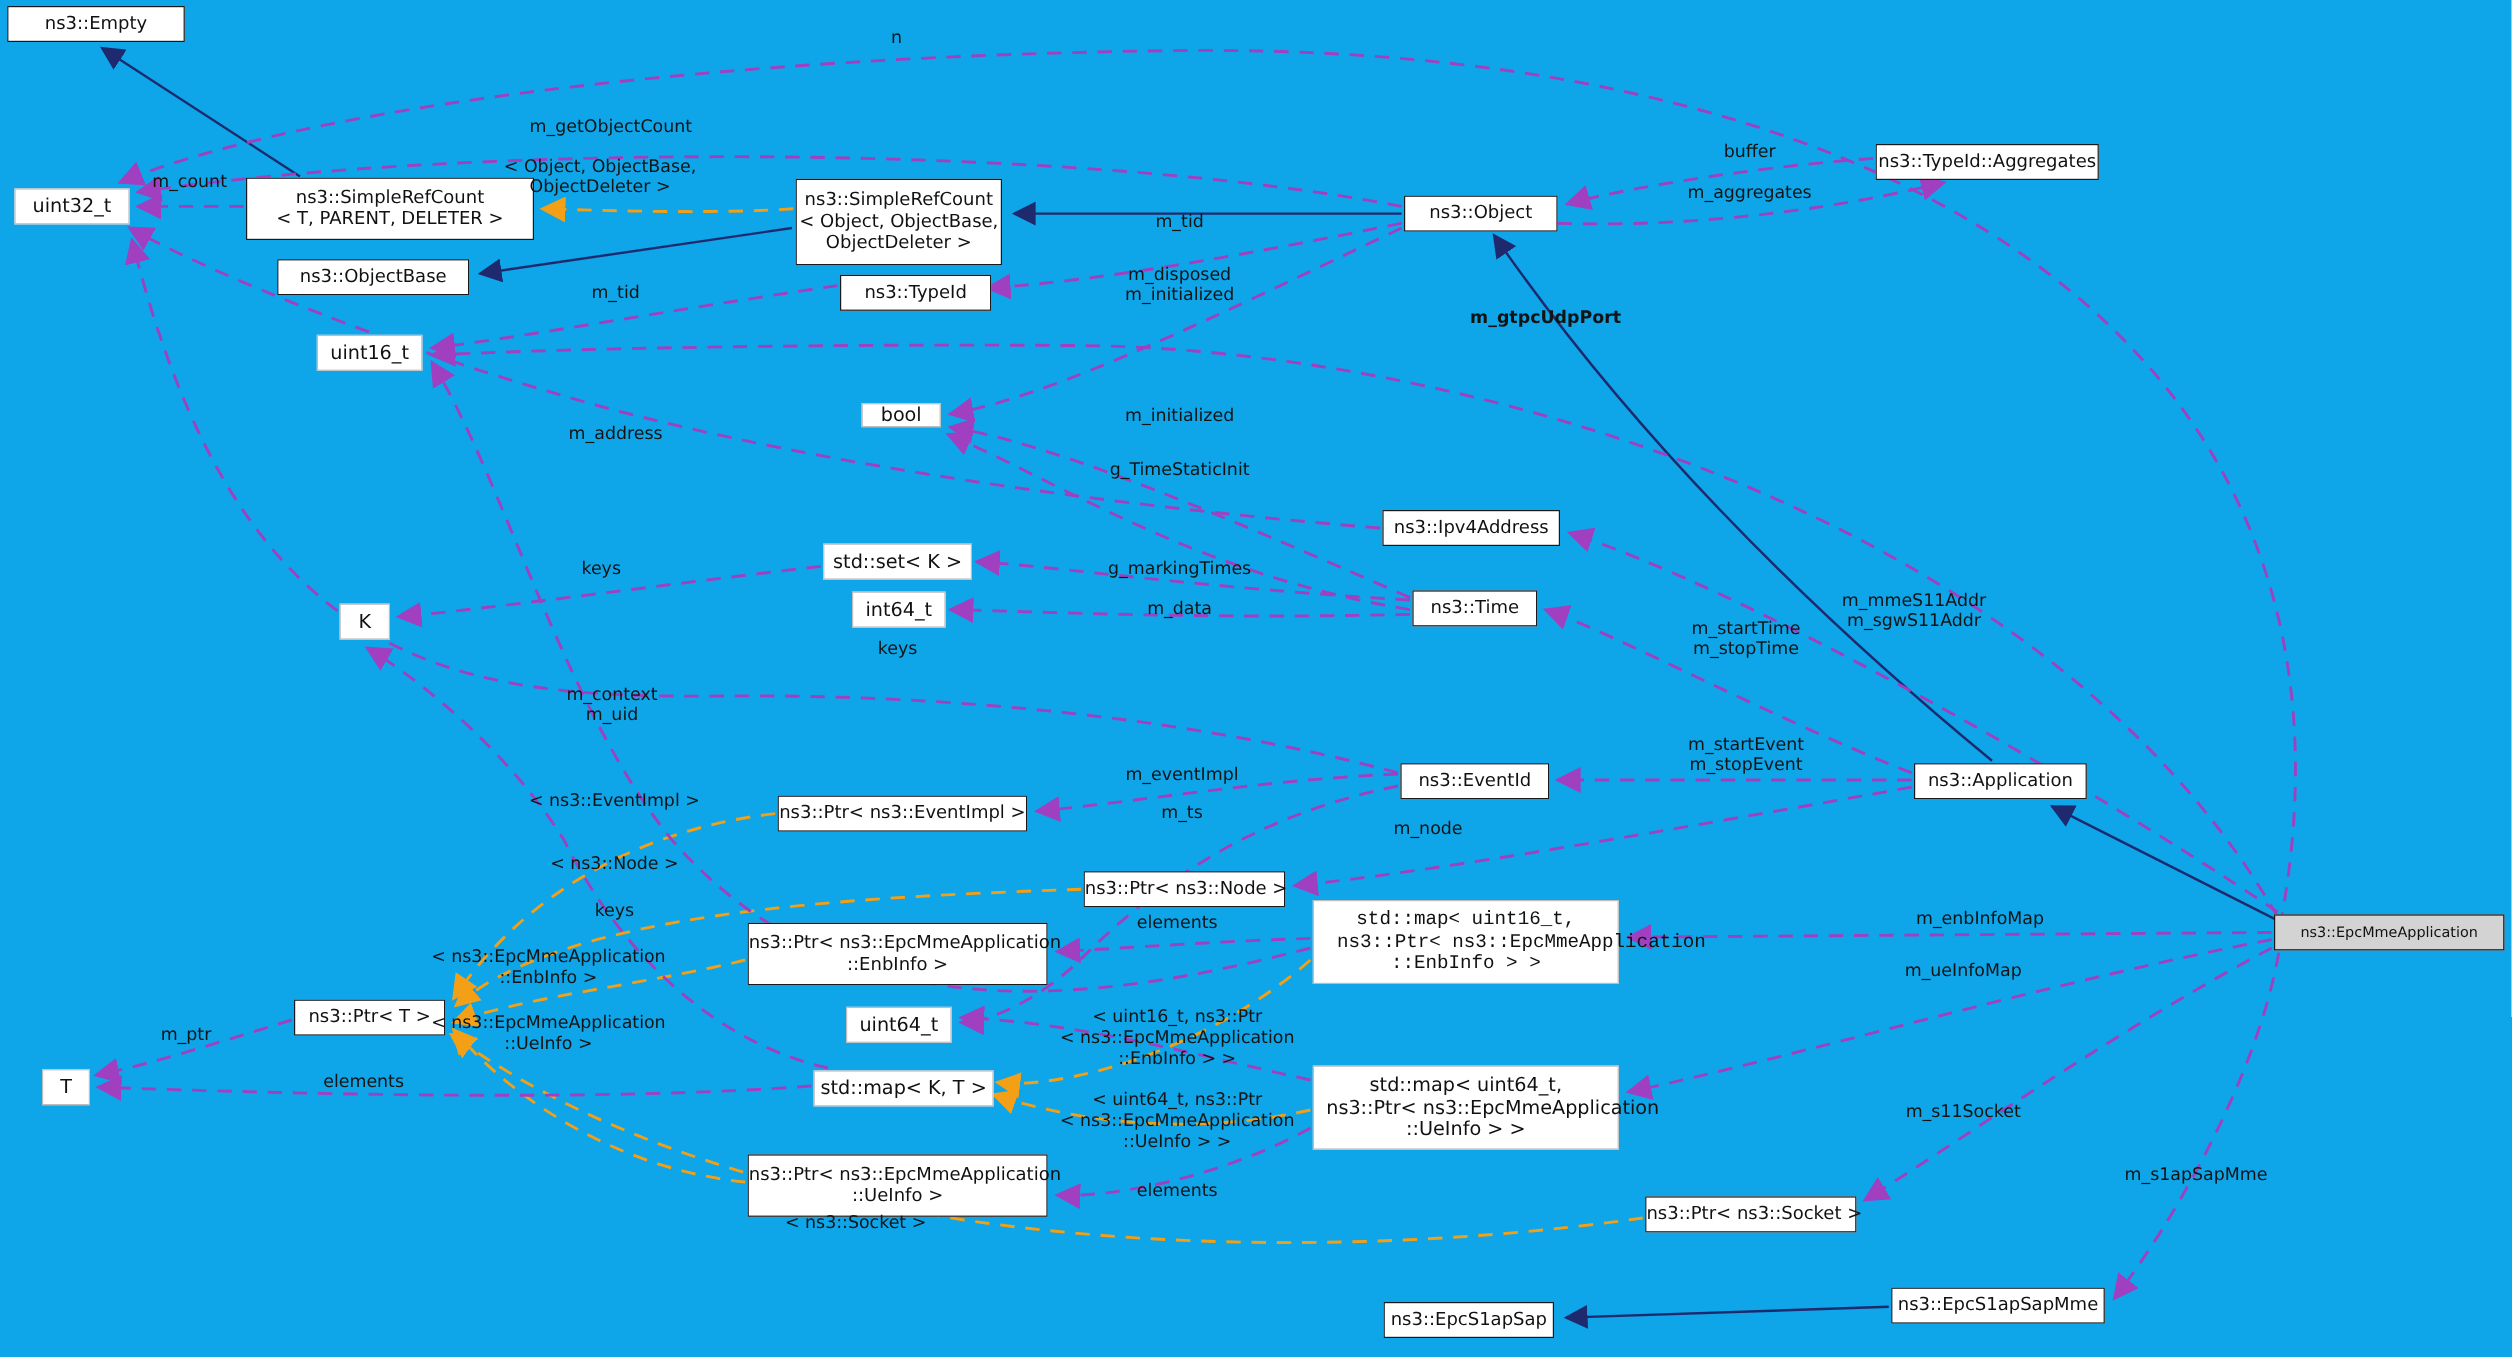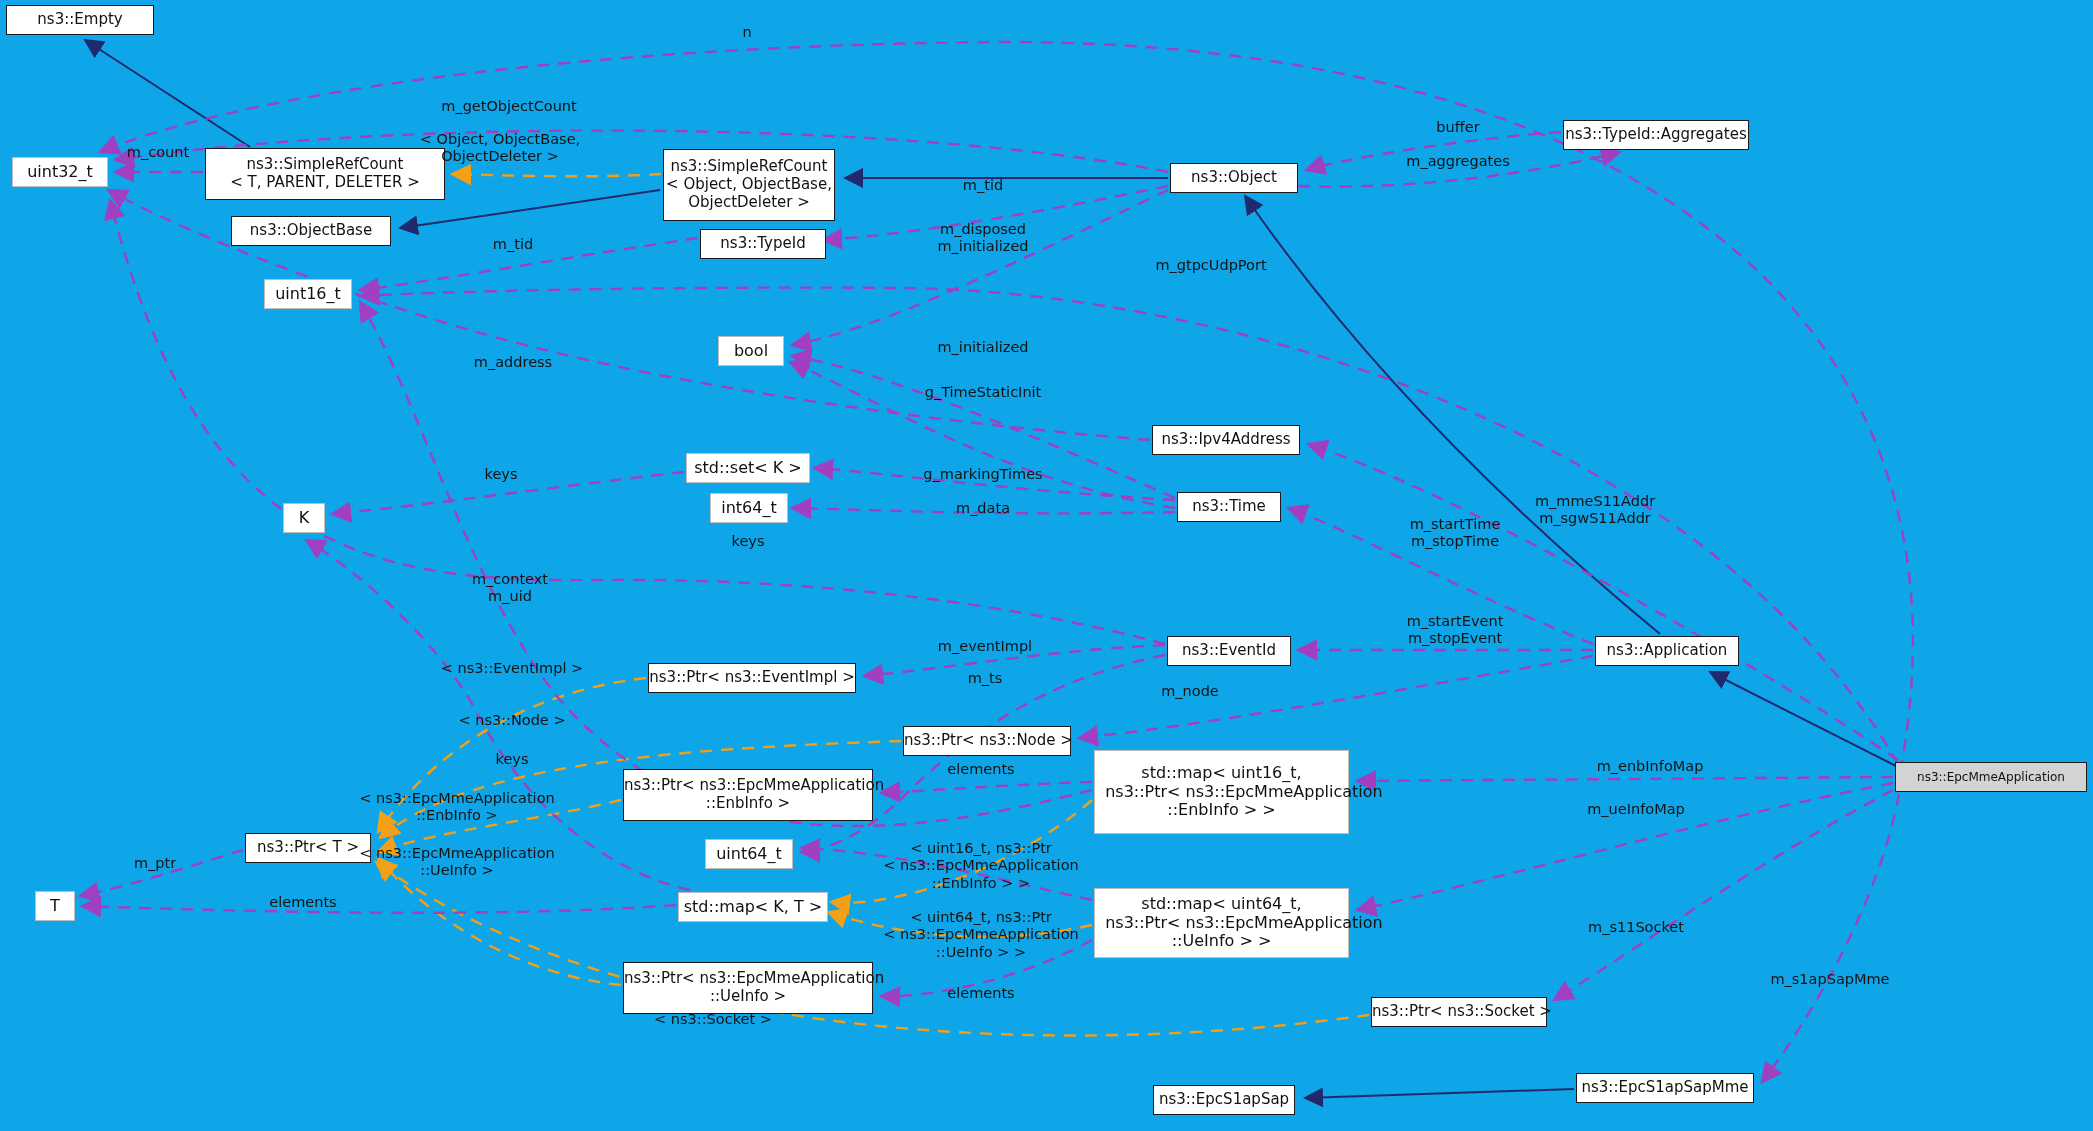--- a/index.html
+++ b/index.html
@@ -135,33 +135,33 @@
   <div class="node n-class" style="left:205px;top:148px;width:240px;height:52px;"><span class="lbl">ns3::SimpleRefCount
 &lt; T, PARENT, DELETER &gt;</span></div>
   <div class="node n-class" style="left:231px;top:216px;width:160px;height:30px;"><span class="lbl">ns3::ObjectBase</span></div>
   <div class="node n-class" style="left:663px;top:149px;width:172px;height:72px;"><span class="lbl">ns3::SimpleRefCount
 &lt; Object, ObjectBase,
 ObjectDeleter &gt;</span></div>
   <div class="node n-class" style="left:700px;top:229px;width:126px;height:30px;"><span class="lbl">ns3::TypeId</span></div>
   <div class="node n-class" style="left:1170px;top:163px;width:128px;height:30px;"><span class="lbl">ns3::Object</span></div>
   <div class="node n-class" style="left:1563px;top:120px;width:186px;height:30px;"><span class="lbl">ns3::TypeId::Aggregates</span></div>
   <div class="node n-plain" style="left:264px;top:279px;width:88px;height:30px;"><span class="lbl">uint16_t</span></div>
-  <div class="node n-plain" style="left:718px;top:336px;width:66px;height:30px;justify-content:center;"><span class="lbl">bool</span></div>
+  <div class="node n-plain" style="left:718px;top:336px;width:66px;height:20px;justify-content:center;"><span class="lbl">bool</span></div>
   <div class="node n-class" style="left:1152px;top:425px;width:148px;height:30px;"><span class="lbl">ns3::Ipv4Address</span></div>
   <div class="node n-plain" style="left:686px;top:453px;width:124px;height:30px;"><span class="lbl">std::set&lt; K &gt;</span></div>
   <div class="node n-plain" style="left:710px;top:493px;width:78px;height:30px;"><span class="lbl">int64_t</span></div>
   <div class="node n-class" style="left:1177px;top:492px;width:104px;height:30px;"><span class="lbl">ns3::Time</span></div>
   <div class="node n-plain" style="left:283px;top:503px;width:42px;height:30px;"><span class="lbl">K</span></div>
   <div class="node n-class" style="left:1167px;top:636px;width:124px;height:30px;"><span class="lbl">ns3::EventId</span></div>
   <div class="node n-class" style="left:1595px;top:636px;width:144px;height:30px;"><span class="lbl">ns3::Application</span></div>
   <div class="node n-class" style="left:648px;top:663px;width:208px;height:30px;"><span class="lbl">ns3::Ptr&lt; ns3::EventImpl &gt;</span></div>
   <div class="node n-class" style="left:903px;top:726px;width:168px;height:30px;"><span class="lbl">ns3::Ptr&lt; ns3::Node &gt;</span></div>
   <div class="node n-class" style="left:623px;top:769px;width:250px;height:52px;"><span class="lbl">ns3::Ptr&lt; ns3::EpcMmeApplication
 ::EnbInfo &gt;</span></div>
-  <div class="node n-plain" style="left:1094px;top:750px;width:255px;height:84px;"><span class="lbl">std::map&lt; uint16_t,
+  <div class="node n-plain" style="left:1094px;top:750px;width:255px;height:70px;font-family:Liberation Mono, monospace;"><span class="lbl">std::map&lt; uint16_t,
   ns3::Ptr&lt; ns3::EpcMmeApplication
 ::EnbInfo &gt; &gt;</span></div>
   <div class="node n-plain" style="left:705px;top:839px;width:88px;height:30px;"><span class="lbl">uint64_t</span></div>
   <div class="node n-class" style="left:245px;top:833px;width:126px;height:30px;"><span class="lbl">ns3::Ptr&lt; T &gt;</span></div>
   <div class="node n-plain" style="left:35px;top:891px;width:40px;height:30px;"><span class="lbl">T</span></div>
   <div class="node n-plain" style="left:678px;top:892px;width:150px;height:30px;"><span class="lbl">std::map&lt; K, T &gt;</span></div>
   <div class="node n-plain" style="left:1094px;top:888px;width:255px;height:70px;"><span class="lbl">std::map&lt; uint64_t,
   ns3::Ptr&lt; ns3::EpcMmeApplication
 ::UeInfo &gt; &gt;</span></div>
   <div class="node n-class" style="left:623px;top:962px;width:250px;height:52px;"><span class="lbl">ns3::Ptr&lt; ns3::EpcMmeApplication
@@ -175,21 +175,21 @@
   <div class="elabel" style="left:509px;top:98px;">m_getObjectCount</div>
   <div class="elabel" style="left:500px;top:131px;">&lt; Object, ObjectBase,
 ObjectDeleter &gt;</div>
   <div class="elabel" style="left:158px;top:144px;">m_count</div>
   <div class="elabel" style="left:1458px;top:119px;">buffer</div>
   <div class="elabel" style="left:1458px;top:153px;">m_aggregates</div>
   <div class="elabel" style="left:983px;top:177px;">m_tid</div>
   <div class="elabel" style="left:983px;top:221px;">m_disposed
 m_initialized</div>
   <div class="elabel" style="left:513px;top:236px;">m_tid</div>
-  <div class="elabel" style="left:1211px;top:257px;">m_gtpcUdpPort</div>
+  <div class="elabel" style="left:1288px;top:257px;font-weight:bold;">m_gtpcUdpPort</div>
   <div class="elabel" style="left:983px;top:339px;">m_initialized</div>
   <div class="elabel" style="left:513px;top:354px;">m_address</div>
   <div class="elabel" style="left:983px;top:384px;">g_TimeStaticInit</div>
   <div class="elabel" style="left:983px;top:466px;">g_markingTimes</div>
   <div class="elabel" style="left:501px;top:466px;">keys</div>
   <div class="elabel" style="left:983px;top:500px;">m_data</div>
   <div class="elabel" style="left:748px;top:533px;">keys</div>
   <div class="elabel" style="left:1595px;top:493px;">m_mmeS11Addr
 m_sgwS11Addr</div>
   <div class="elabel" style="left:1455px;top:516px;">m_startTime

